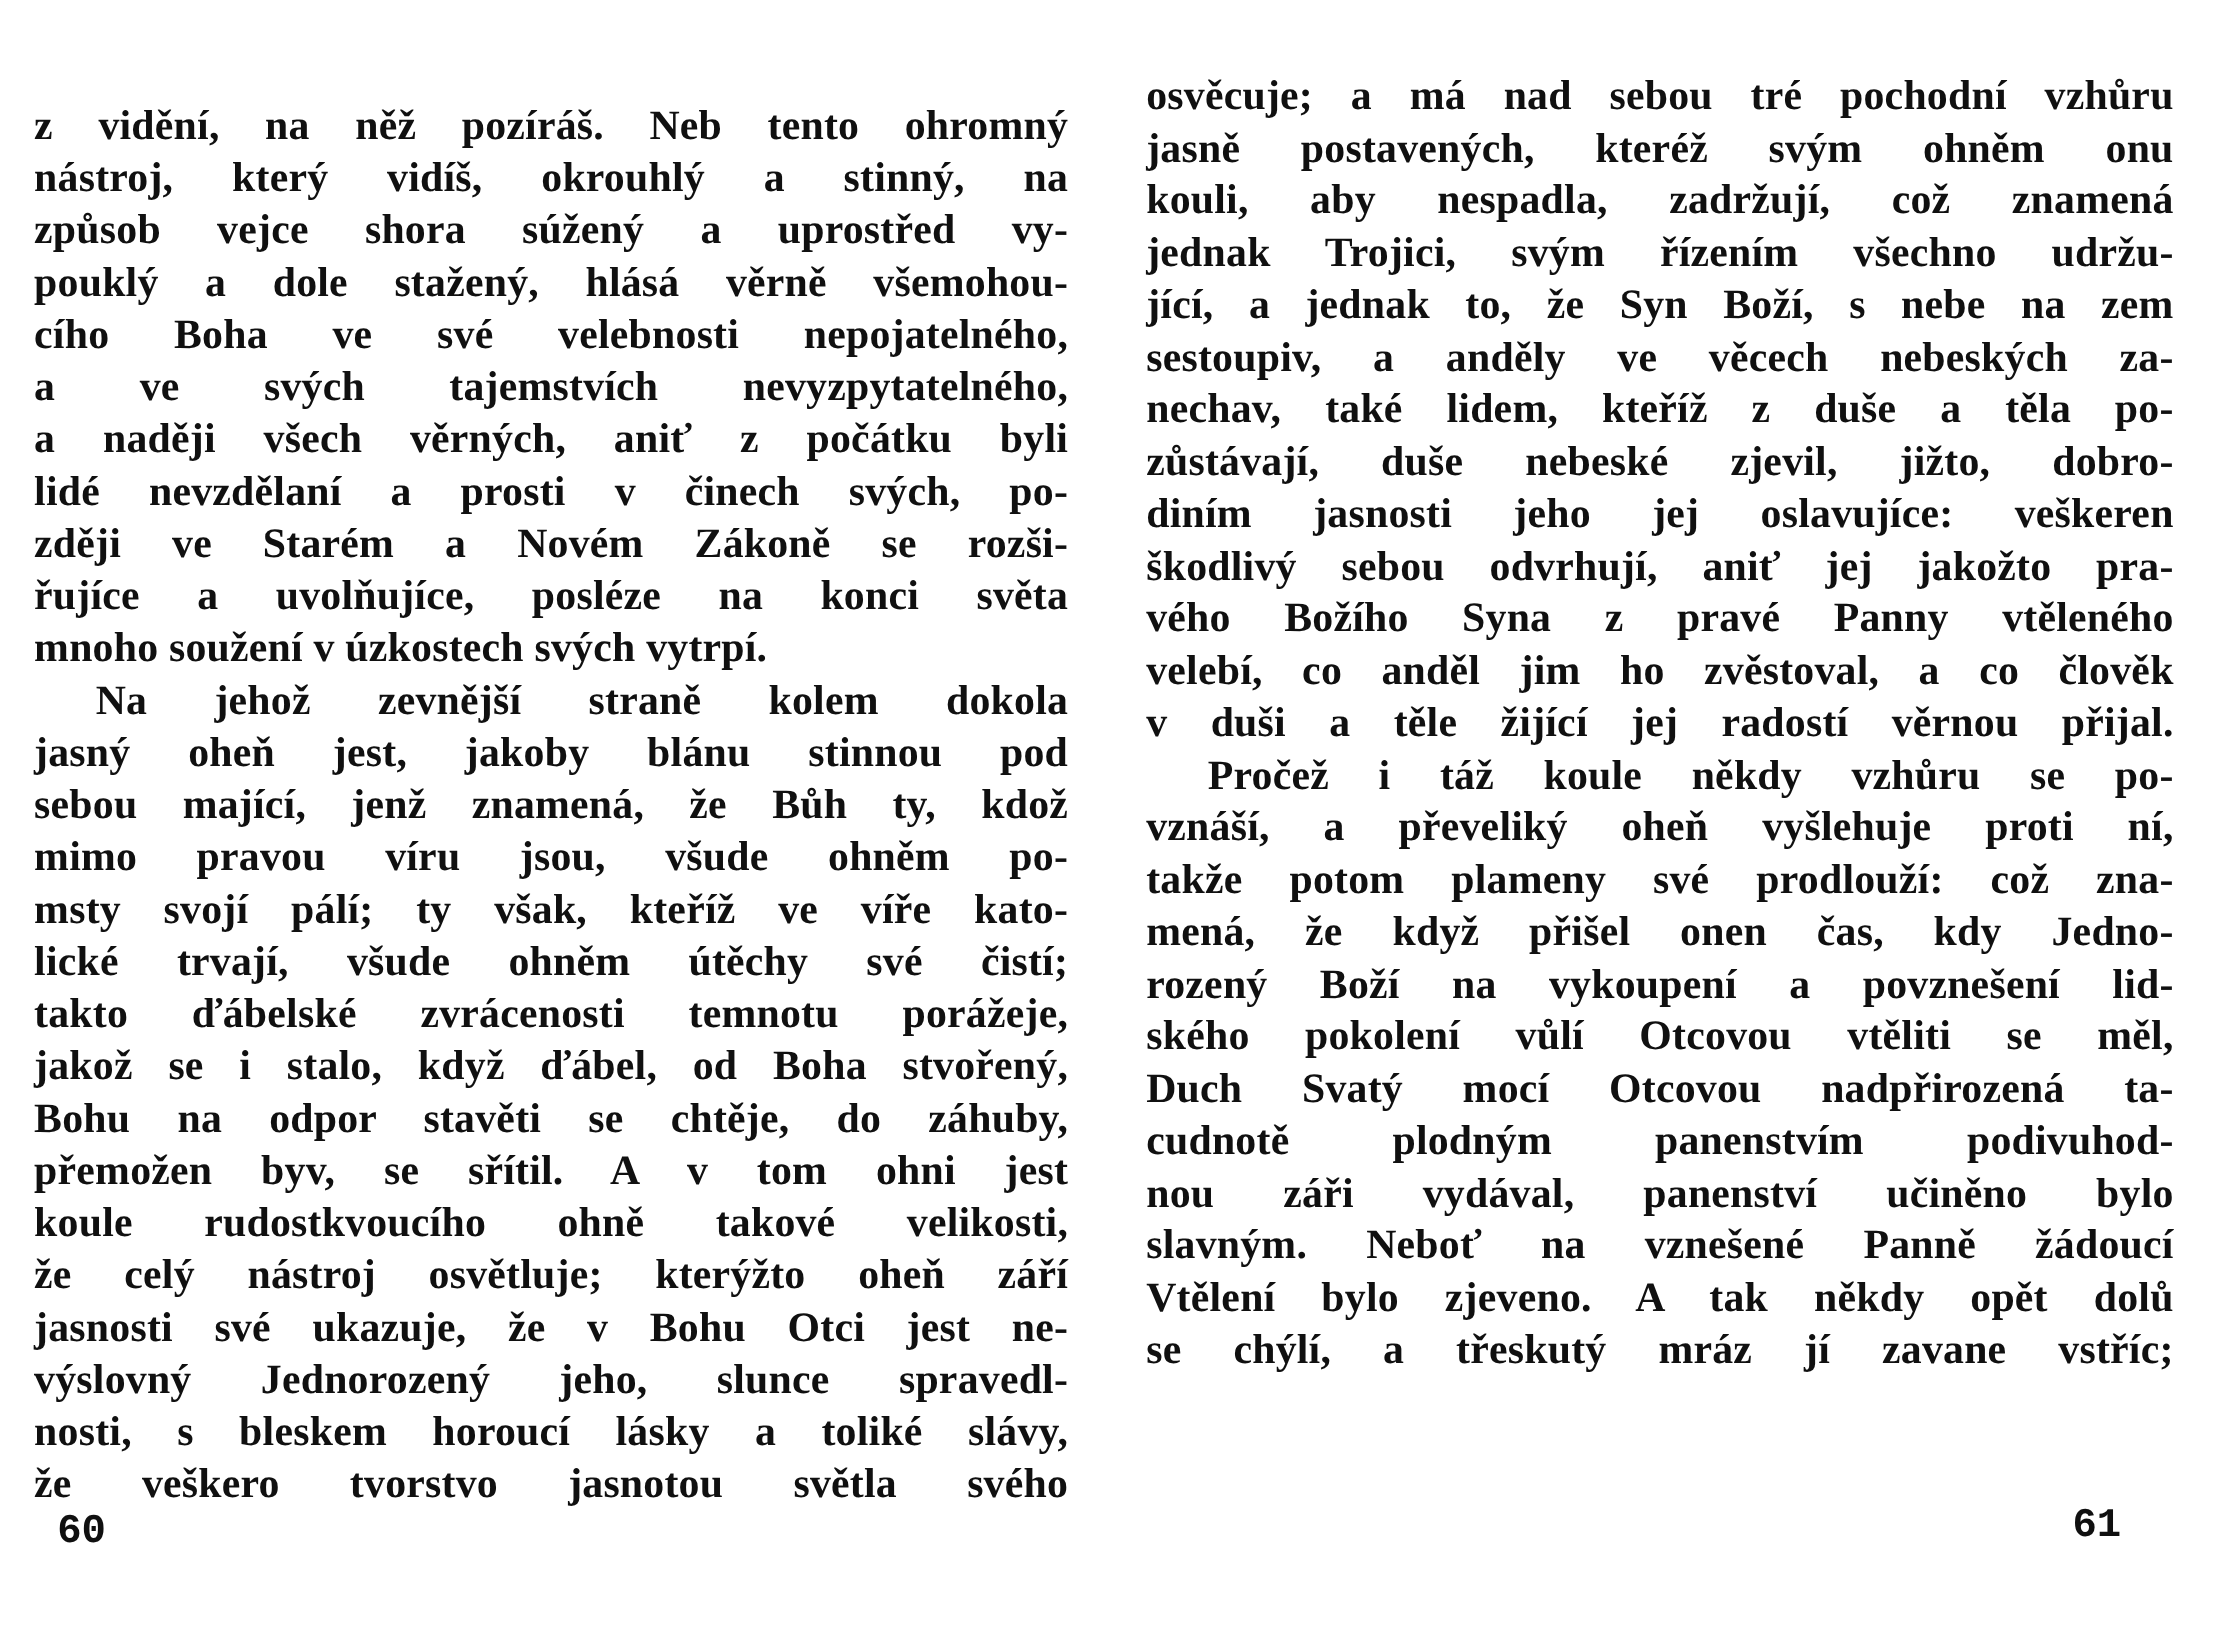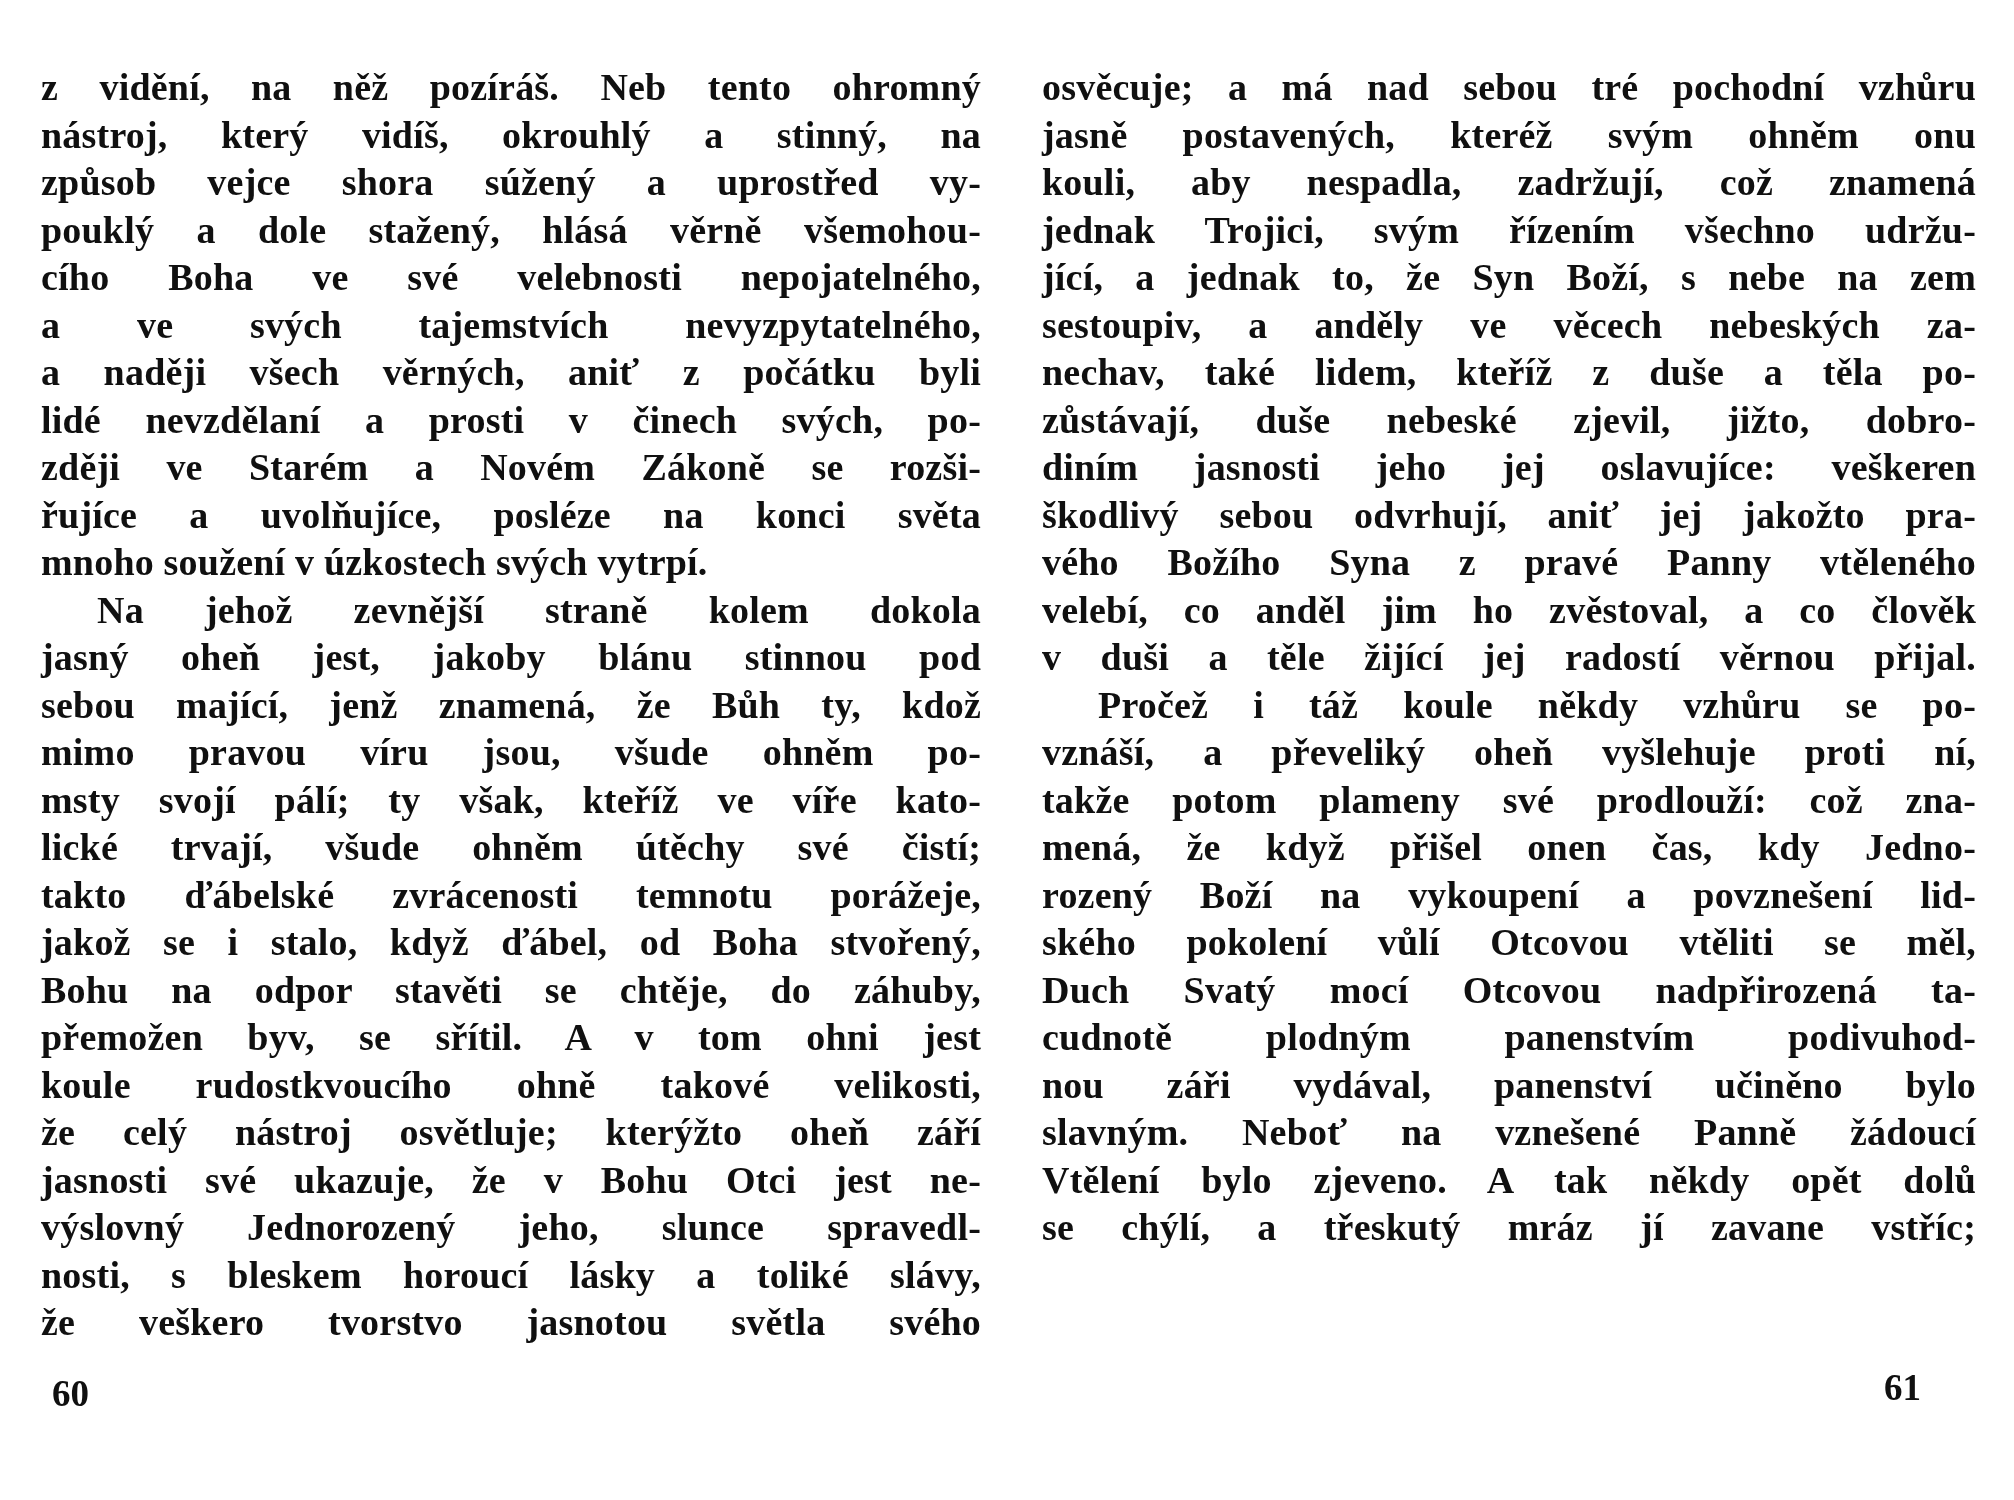--- a/index.html
+++ b/index.html
@@ -17,21 +17,21 @@
   }
   .page-spread {
     position: absolute;
     inset: 0;
     background: #ffffff;
   }
   .text-column {
     position: absolute;
     top: 64px;
   }
-  .text-column.left  { left: 41px;  width: 940px; }
+  .text-column.left  { left: 31px;  width: 940px; margin-top: 27px; }
   .text-column.right { left: 1042px; width: 934px; }
   .line {
     font-size: 38px;
     font-weight: 700;
     line-height: 47.5px;
     height: 47.5px;
     letter-spacing: 0.2px;
     text-align: justify;
     text-align-last: justify;
     white-space: normal;
@@ -41,20 +41,21 @@
     text-align-last: left;
   }
   .line.indent {
     text-indent: 56px;
   }
   .page-number {
     position: absolute;
     font-size: 37px;
     font-weight: 700;
     color: #101010;
+    font-family: Liberation Mono, monospace;
   }
   .page-number.left  { left: 52px;   top: 1372px; }
   .page-number.right { left: 1884px; top: 1366px; }
 </style>
 </head>
 <body>
 
 <div class="page-spread">
 
   <div class="text-column left">

